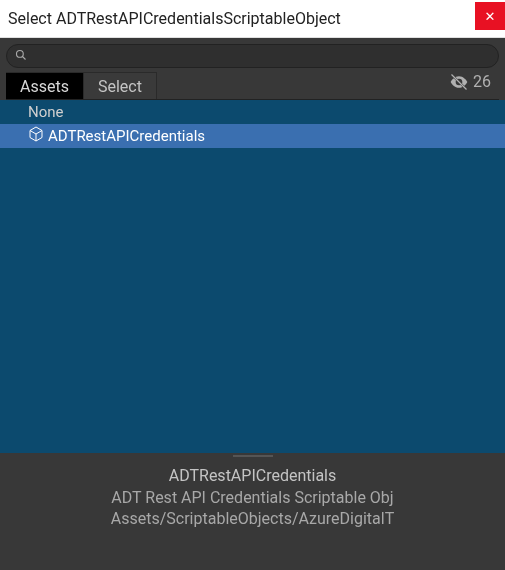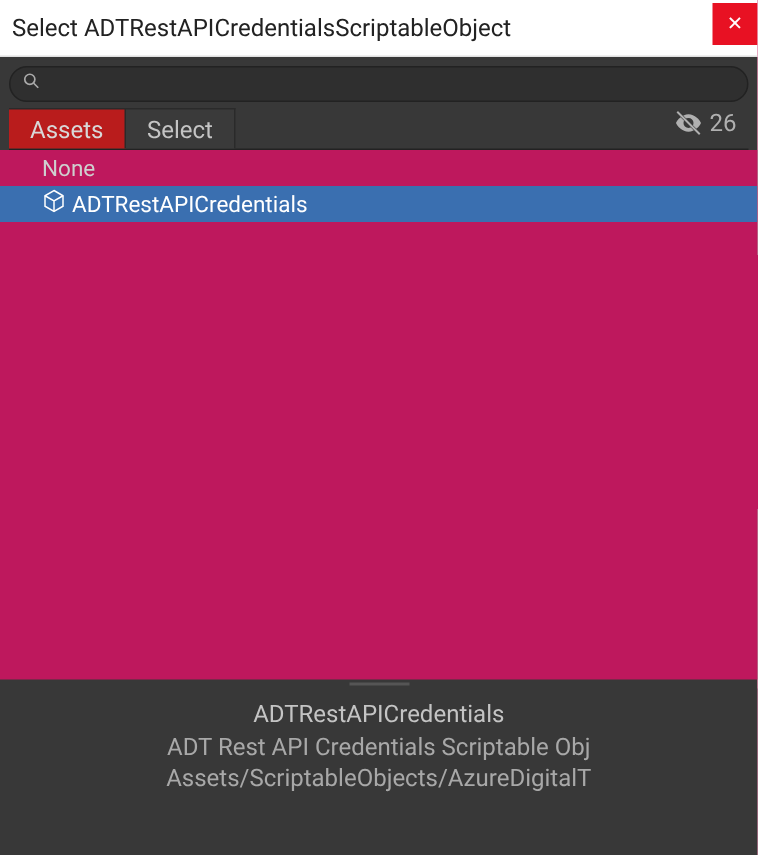--- a/index.html
+++ b/index.html
@@ -88,42 +88,42 @@
       display: flex;
       align-items: center;
       font-size: 16px;
       color: #c4c4c4;
       cursor: pointer;
       background: #3a3a3a;
       border-right: 1px solid #2a2a2a;
       border-top: 1px solid #2a2a2a;
     }
     .tab.active {
-      background: #b91c1c;
+      background: #000000;
       color: #d8d8d8;
     }
     .tabs-spacer {
       flex: 1;
     }
     .hidden-count {
       display: flex;
       align-items: flex-start;
       gap: 4px;
       padding: 0 8px;
       color: #b0b0b0;
       font-size: 16px;
     }
     .eye-icon svg {
       width: 20px;
       height: 20px;
       fill: #b0b0b0;
     }
     .list-area {
       flex: 1;
-      background: #be185d;
+      background: #0c4a6e;
       overflow: auto;
       margin: 0 -6px;
     }
     .list-item {
       height: 24px;
       display: flex;
       align-items: center;
       padding: 0 0 0 28px;
       font-size: 15px;
       color: #cfcfcf;

